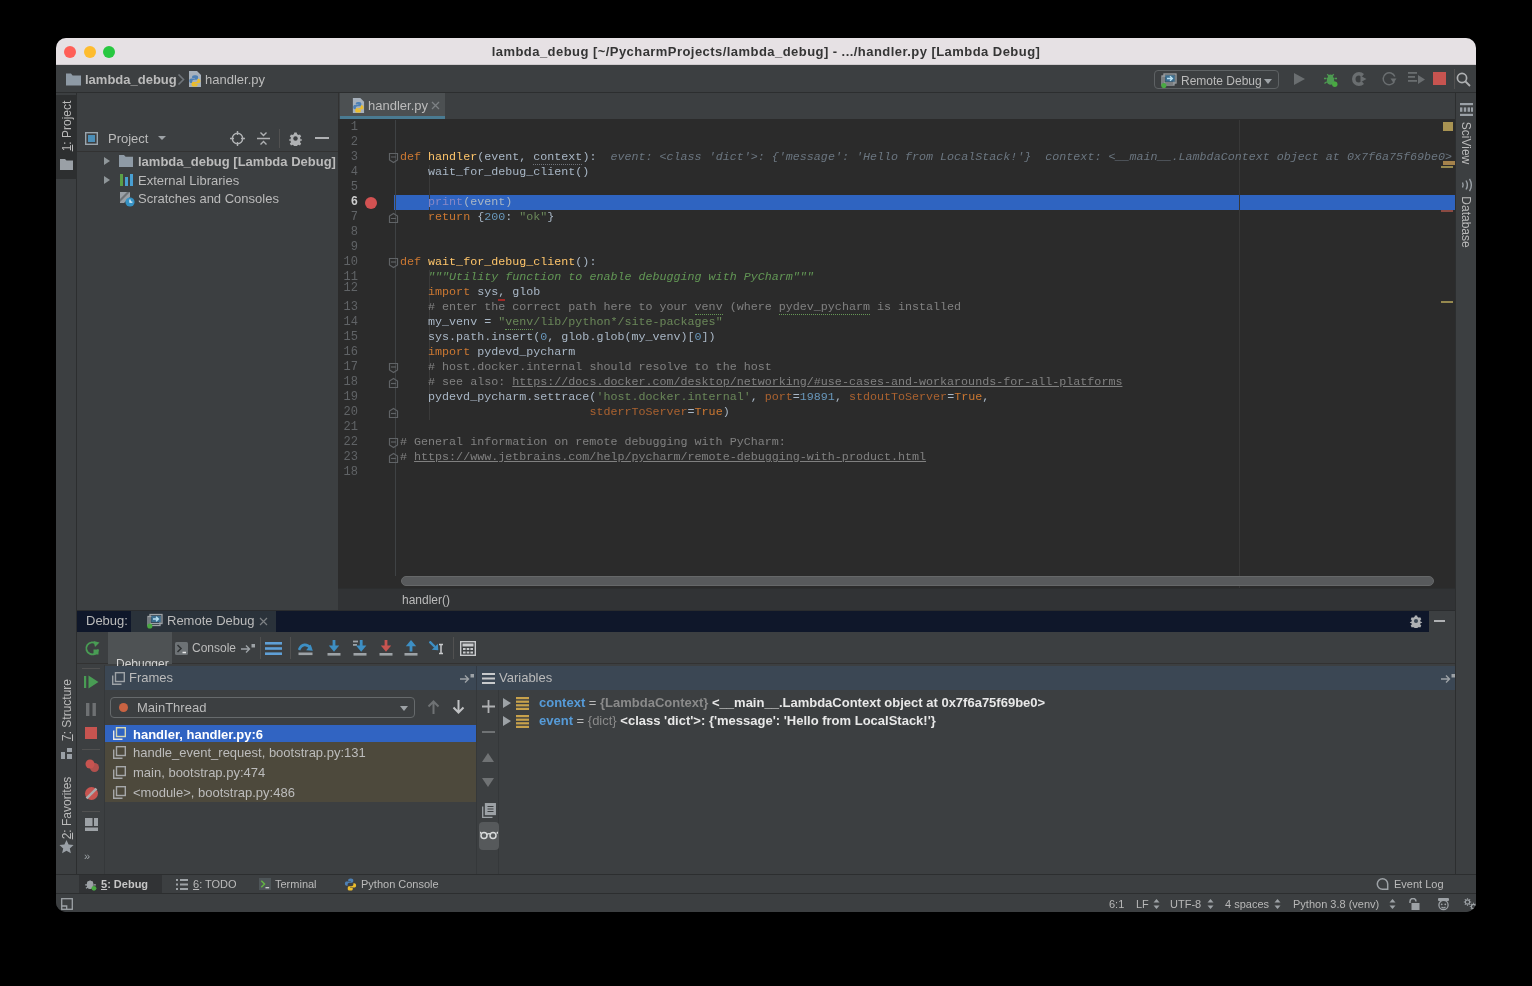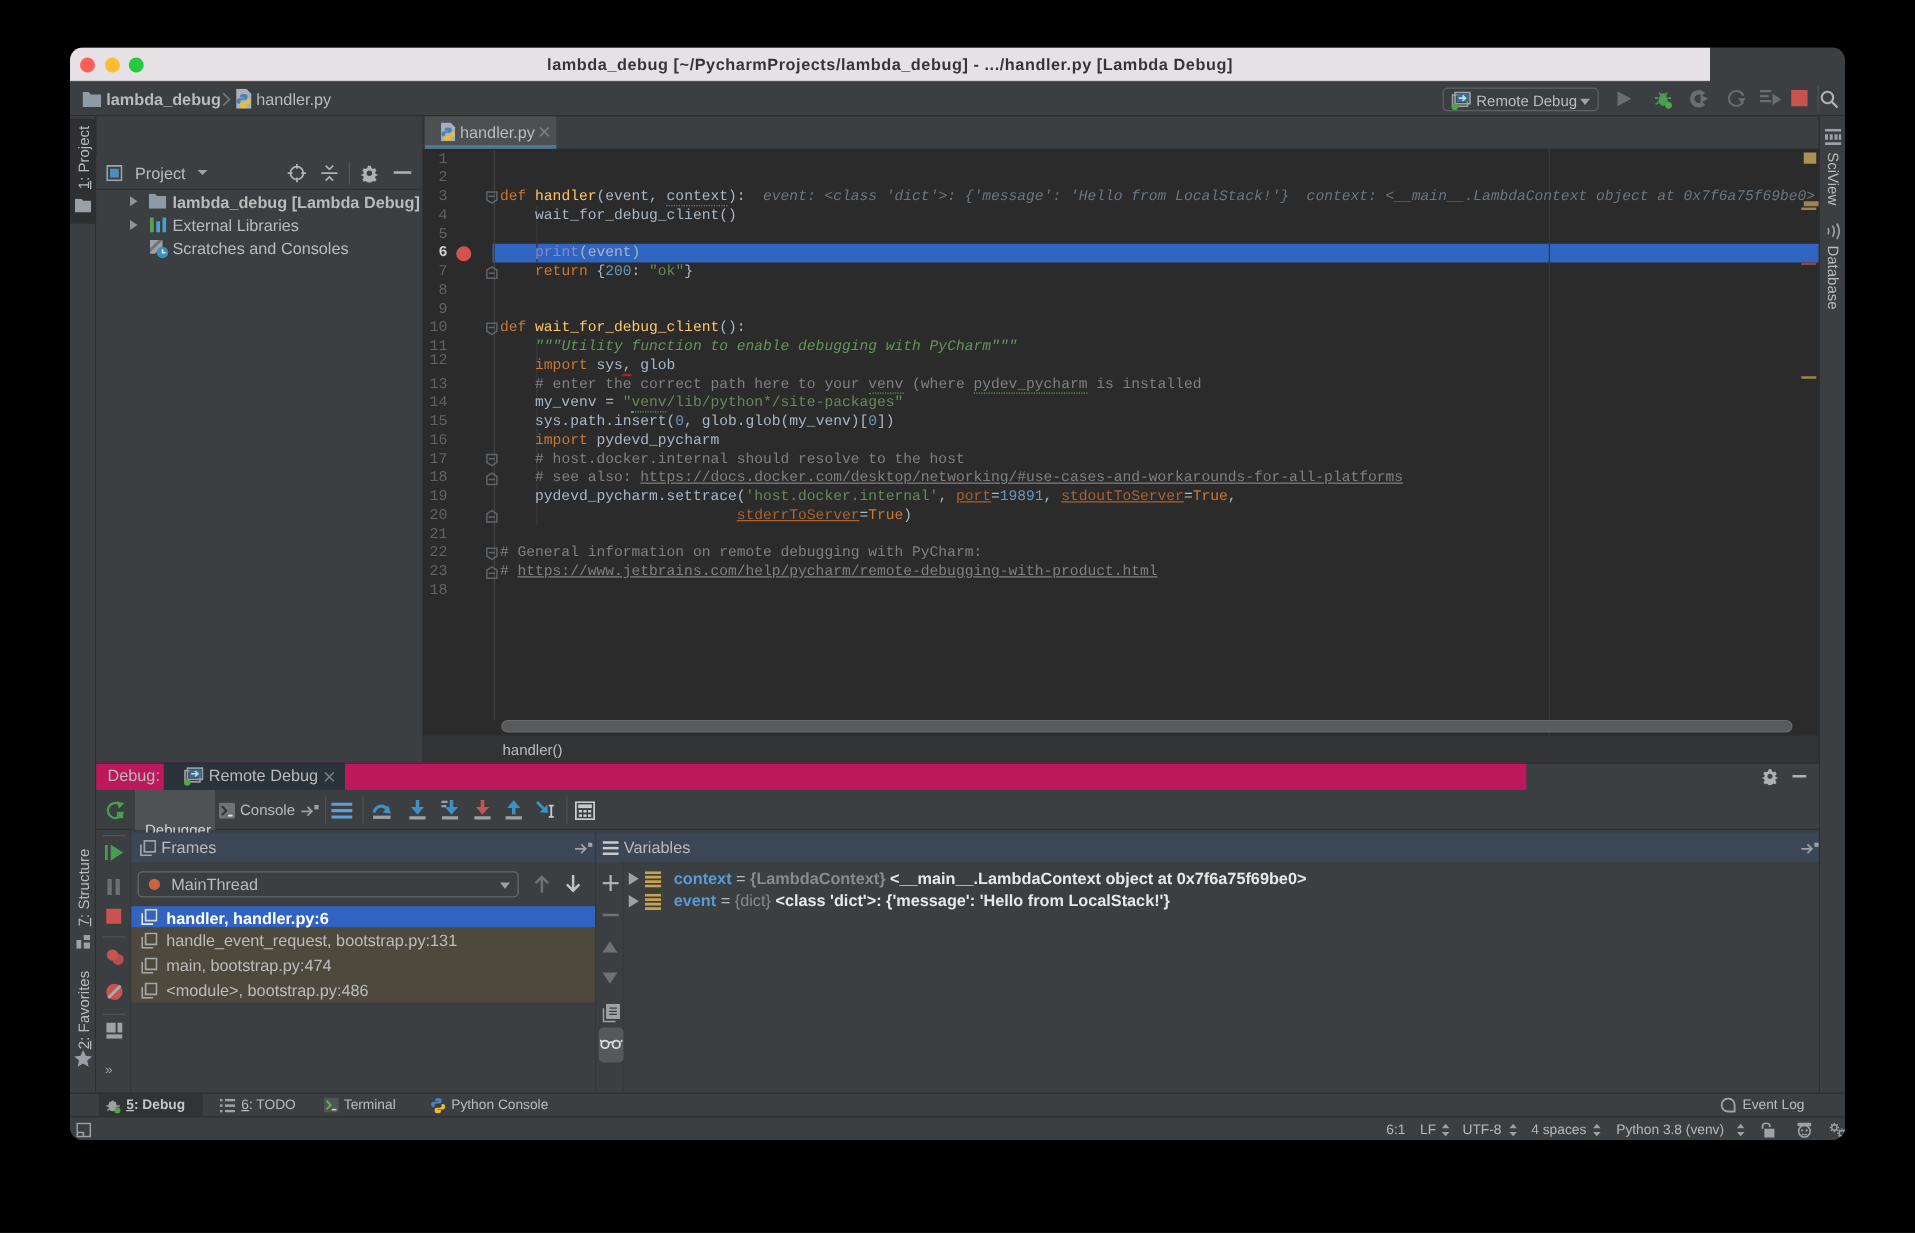--- a/index.html
+++ b/index.html
@@ -5,21 +5,21 @@
   * { margin:0; padding:0; box-sizing:border-box; }
   html,body { width:1532px; height:986px; background:#000; overflow:hidden; }
   body { font-family:"Liberation Sans", sans-serif; }
   .abs { position:absolute; }
   svg { display:block; }
   #win {
     position:absolute; left:56px; top:38px; width:1420px; height:874px;
     border-radius:10px; overflow:hidden; background:#3c3f41;
   }
   
-  #titlebar { position:absolute; left:0; top:0; width:1312px; height:27px; background:#e6e1e4; border-bottom:1px solid #cfcacd; }
+  #titlebar { position:absolute; left:0; top:0; width:1420px; height:27px; background:#e6e1e4; border-bottom:1px solid #cfcacd; }
   .tl { position:absolute; top:8px; width:12px; height:12px; border-radius:50%; }
   #title { position:absolute; left:0; right:0; top:6px; text-align:center; font-size:13px; font-weight:bold; color:#353535; letter-spacing:0.45px; }
   
   #navbar { position:absolute; left:0; top:27px; width:1420px; height:28px; background:#3c3f41; border-bottom:1px solid #2c2e2f; }
   .nbt { position:absolute; top:7px; font-size:13px; color:#bbbbbb; white-space:nowrap; }
   #rdcombo { position:absolute; left:1098px; top:5px; width:125px; height:19px; border:1px solid #5e6264; border-radius:4px; }
   
   #lstrip { position:absolute; left:0; top:55px; width:21px; height:781px; background:#3c3f41; border-right:1px solid #2c2e2f; }
   #rstrip { position:absolute; left:1399px; top:55px; width:21px; height:781px; background:#3c3f41; border-left:1px solid #2c2e2f; }
   .vlabel { position:absolute; font-size:12px; color:#bbbbbb; white-space:nowrap; }
@@ -30,21 +30,21 @@
   .tri-r { width:0; height:0; border-left:6px solid #8f9699; border-top:4.5px solid transparent; border-bottom:4.5px solid transparent; }
   
   #editor { position:absolute; left:282px; top:55px; width:1117px; height:517px; background:#2b2b2b; overflow:hidden; }
   #tabs { position:absolute; left:0; top:0; width:1117px; height:26px; background:#3c3f41; border-left:1px solid #323232;}
   #tab1 { position:absolute; left:1px; top:0; width:105px; height:26px; background:#4c5052; border-bottom:3px solid #4a7b92; }
   #code { position:absolute; left:0; top:27px; width:1117px; height:455px; }
   .ln { position:absolute; width:20px; text-align:right; color:#606366; font-family:"Liberation Mono", monospace; font-size:12px; height:15px; line-height:15px; }
   .cl { position:absolute; left:62px; height:15px; line-height:15px; white-space:pre; color:#a9b7c6; font-family:"Liberation Mono", monospace; font-size:11.7px; }
   .k { color:#cc7832; } .fn { color:#ffc66b; } .s { color:#6a8759; } .n { color:#6897bb; }
   .c { color:#808080; } .d { color:#629755; font-style:italic; } .b { color:#8888c6; }
-  .kw { color:#aa6230;text-decoration:underline; } .hint { color:#6b7680; font-style:italic; }
+  .kw { color:#aa6230; } .hint { color:#6b7680; font-style:italic; }
   .lnk { text-decoration:underline; }
   
   #debug { position:absolute; left:21px; top:572px; width:1378px; height:264px; background:#3c3f41; }
   .hdr13 { font-size:13px; color:#bbbbbb; white-space:nowrap; }
   
   #twbar { position:absolute; left:0; top:836px; width:1420px; height:19px; background:#3c3f41; border-top:1px solid #2c2e2f; }
   .twbtn { position:absolute; top:0px; height:19px; font-size:11px; font-weight:bold; color:#c6c6c6; }
   #statusbar { position:absolute; left:0; top:855px; width:1420px; height:19px; background:#3c3f41; border-top:1px solid #2c2e2f; }
   .sbtxt { position:absolute; top:4px; font-size:11px; color:#b8b8b8; white-space:nowrap; }
 </style>
@@ -325,21 +325,21 @@
     <div class="abs" style="left:63px;top:483px;width:1033px;height:10px;border-radius:5px;background:#585a5c;border:1px solid #666869;"></div>
 
     <div class="abs" style="left:0;top:495px;width:1117px;height:22px;background:#313335;border-top:1px solid #2c2e2f;">
       <div class="abs" style="left:64px;top:4px;font-size:12px;color:#bbbbbb;">handler()</div>
     </div>
   </div>
 
   <div id="debug">
     <div class="abs" style="left:0;top:0;width:1378px;height:1px;background:#2a2c2e;z-index:5;"></div>
 
-    <div class="abs" style="left:0;top:0;width:1144px;height:22px;background:#be185d;text-decoration:underline;">
+    <div class="abs" style="left:0;top:0;width:1352px;height:22px;background:#0f172a;text-decoration:underline;">
       <div class="hdr13" style="position:absolute;left:9px;top:3px;">Debug:</div>
       <div class="abs" style="left:54px;top:0;width:145px;height:22px;background:#2a323a;">
         <svg class="abs" style="left:16px;top:3px" width="16" height="16" viewBox="0 0 16 15">
           <rect x="1" y="3" width="12" height="9" fill="none" stroke="#9da2a6" stroke-width="1.3"></rect>
           <rect x="3" y="1" width="12" height="9" fill="none" stroke="#9da2a6" stroke-width="1.3"></rect>
           <rect x="4.3" y="2.3" width="9.4" height="6.4" fill="#3c6e8f"></rect>
           <path d="M6 5.5 h5 m-2 -2.2 l2.4 2.2 -2.4 2.2" stroke="#b8e0f2" stroke-width="1.3" fill="none"></path>
           <circle cx="2.8" cy="12.5" r="2.6" fill="#49a942"></circle>
         </svg>
         <div class="hdr13" style="position:absolute;left:36px;top:3px;">Remote Debug</div>

